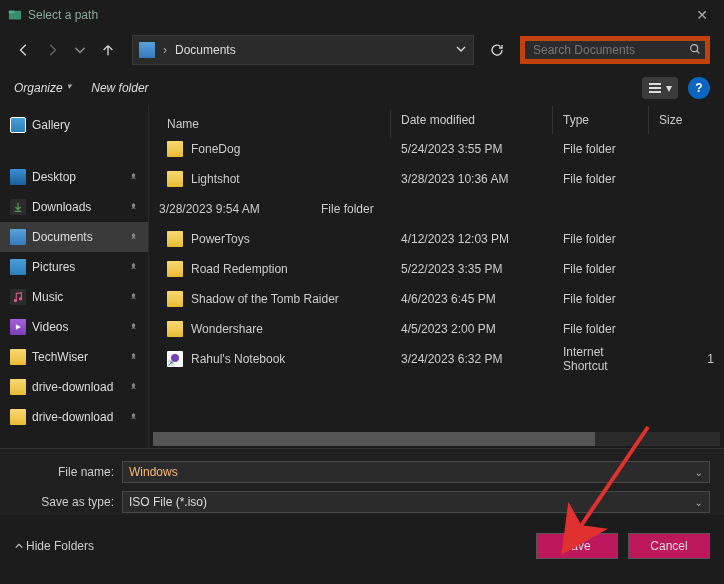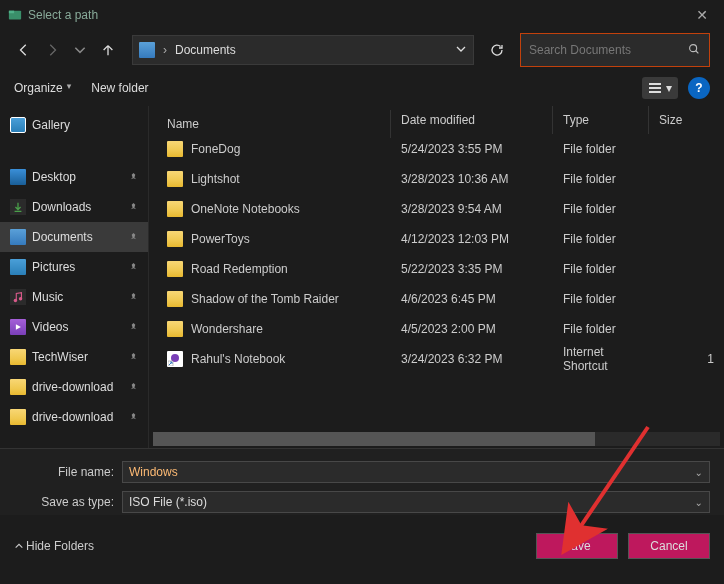--- a/index.html
+++ b/index.html
@@ -17,28 +17,28 @@
   .navbar { height:40px; display:flex; align-items:center; padding:0 14px; gap:8px; }
   .navbtn { width:20px; height:20px; display:flex; align-items:center; justify-content:center; color:#ddd; }
   .navbtn.dim { color:#666; }
   .navbtn svg { width:14px; height:14px; }
   .addressbox { flex:1; height:30px; background:#2b2b2b; border:1px solid #3a3a3a; display:flex; align-items:center; padding:0 6px; gap:8px; margin-left:6px; }
   .addr-icon { width:16px; height:16px; background:linear-gradient(#5aa0d8,#357abd); border-radius:1px; }
   .addr-sep { color:#aaa; }
   .addr-text { color:#ddd; }
   .addr-chevron { margin-left:auto; color:#ddd; }
   .refresh { width:30px; height:30px; display:flex; align-items:center; justify-content:center; color:#ddd; }
-  .searchbox { width:190px; height:34px; background:#2b2b2b; border:1px solid #c2410c; display:flex; align-items:center; padding:0 8px; color:#888; }
+  .searchbox { width:190px; height:28px; background:#2b2b2b; border:5px solid #c2410c; display:flex; align-items:center; padding:0 8px; color:#888; }
   .searchbox input { flex:1; background:transparent; border:none; color:#ddd; outline:none; font-size:12px; }
   .searchbox input::placeholder { color:#777; }
   .search-icon { color:#bbb; }
 
   
   .cmdbar { height:36px; display:flex; align-items:center; padding:0 14px; gap:20px; border-bottom:0px solid #333; }
-  .cmd { color:#ddd; display:flex; align-items:flex-start; gap:4px; }
+  .cmd { color:#ddd; display:flex; align-items:flex-start; gap:4px;font-style:italic; }
   .cmd .caret { font-size:9px; color:#aaa; }
   .cmdbar-right { margin-left:auto; display:flex; align-items:center; gap:10px; }
   .viewbtn { background:#3a3a3a; border-radius:3px; padding:4px 6px; display:flex; align-items:center; gap:4px; color:#ddd; }
   .help { width:22px; height:22px; border-radius:50%; background:#0a66c2; color:#fff; display:flex; align-items:center; justify-content:center; font-size:12px; font-weight:bold; }
 
   
   .split { display:flex; height:342px; }
   .sidebar { width:148px; padding-top:4px; overflow:hidden; }
   .side-item { height:30px; display:flex; align-items:center; padding:0 10px; gap:6px; color:#ddd; font-size:12px; position:relative; }
   .side-item.selected { background:#3a3a3a; }
@@ -277,24 +277,20 @@
         <div class="row">
           <div class="rcol name">
             <div class="ico ico-folder"></div>
             <span>Lightshot</span>
           </div>
           <div class="rcol date">3/28/2023 10:36 AM</div>
           <div class="rcol type">File folder</div>
           <div class="rcol size"></div>
         </div>
         <div class="row">
-          <div class="rcol name">
-            <div class="ico ico-folder"></div>
-            <span>OneNote Notebooks</span>
-          </div>
           <div class="rcol date">3/28/2023 9:54 AM</div>
           <div class="rcol type">File folder</div>
           <div class="rcol size"></div>
         </div>
         <div class="row">
           <div class="rcol name">
             <div class="ico ico-folder"></div>
             <span>PowerToys</span>
           </div>
           <div class="rcol date">4/12/2023 12:03 PM</div>

